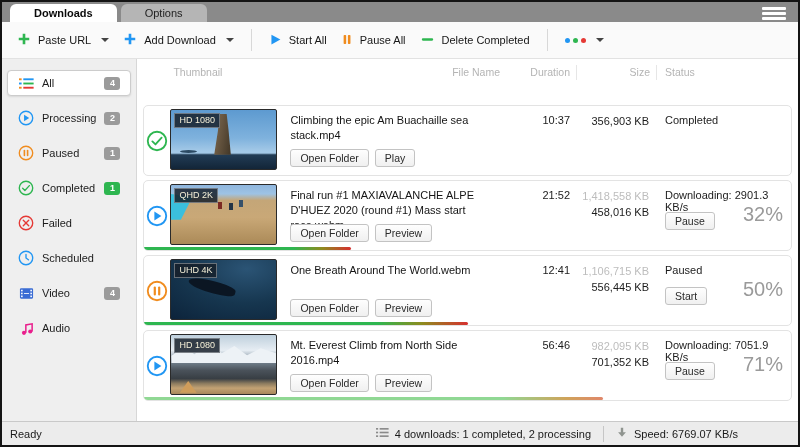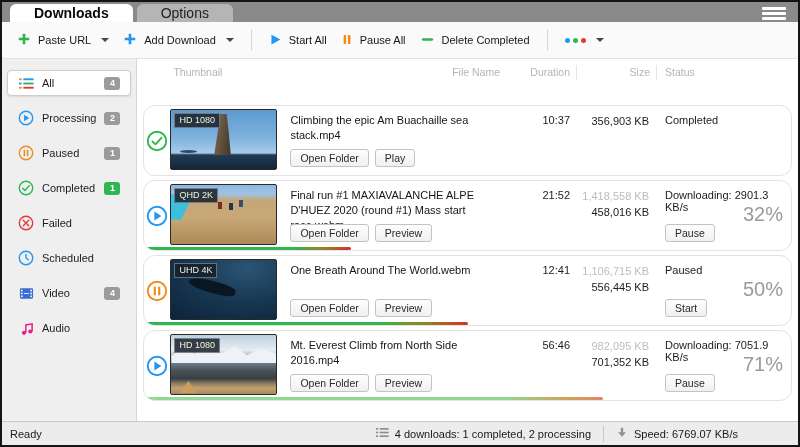--- a/index.html
+++ b/index.html
@@ -5,21 +5,21 @@
   * { box-sizing: border-box; margin: 0; padding: 0; }
   html,body { width:800px; height:447px; background:#fff; }
   body { font-family:"Liberation Sans", sans-serif; }
   .window { width:800px; height:447px; border:2px solid #141414; background:#fff;
             display:flex; flex-direction:column; overflow:hidden; }
 
   
   .tabbar { flex:0 0 20px; background:#8a8a8a; display:flex; align-items:flex-end;
             padding-left:8px; position:relative; }
   .tab { height:18px; line-height:18px; padding:0 24px; border-radius:6px 6px 0 0;
-         font-size:14px; cursor:pointer; }
+         font-size:11px; cursor:pointer; }
   .tab.active { background:#fff; font-weight:bold; color:#0a0a0a; }
   .tab.inactive { background:#b5b5b5; color:#222; margin-left:4px; }
   .hamburger { position:absolute; right:12px; top:3px; width:24px; cursor:pointer; }
   .hamburger i { display:block; height:3px; background:#fff; margin:2px 0; border-radius:1px; }
 
   
   .toolbar { flex:0 0 37px; background:#fafafa; border-bottom:1px solid #e2e2e2;
              display:flex; align-items:center; padding:0 8px; }
   .tbtn { display:flex; align-items:center; gap:7px; font-size:11px; color:#161616;
           padding:5px 7px; cursor:pointer; border-radius:3px; }
@@ -47,39 +47,39 @@
   .tgrid { display:grid; grid-template-columns:26px 112px 1fr 76px 80px 136px; }
   .thead { flex:0 0 26px; align-items:center; color:#b4b4b4; font-size:10.5px; }
   .thead span { white-space:nowrap; }
   .h-thumb { padding-left:4px; }
   .h-file { padding-left:8px;text-align:right; }
   .h-duration, .h-size { text-align:right; padding-right:6px; }
   .h-size { border-left:1px solid #e6e6e6; height:15px; line-height:15px; }
   .h-status { border-left:1px solid #e6e6e6; padding-left:8px; height:15px; line-height:15px; }
 
   
-  .row { position:relative; height:71px; border:1px solid #e3e3e3; border-radius:12px;
+  .row { position:relative; height:71px; border:1px solid #e3e3e3; border-radius:5px;
          margin-bottom:4px; background:#fff; overflow:hidden; }
   .state { display:flex; align-items:center; justify-content:center; }
   .thumbwrap { padding-top:3px; }
   .thumb { width:107px; height:61px; border:1px solid #2a2a2a; border-radius:2px;
            position:relative; overflow:hidden; }
   .qbadge { position:absolute; top:3px; left:3px; background:rgba(22,32,42,.85);
             border:1px solid rgba(255,255,255,.35); color:#f5f0d8; font-size:9px;
             padding:0 4px; line-height:13px; z-index:2; }
   .filecell { position:relative; padding:7px 10px 0 8px; font-size:11px; color:#141414; line-height:1.35; }
   .rowbtns { position:absolute; left:8px; bottom:8px; display:flex; gap:6px;margin-top:28px; }
   .btn { font-size:10.5px; color:#2a2a2a; background:linear-gradient(#fefefe,#f0f0f0);
          border:1px solid #c3c3c3; border-radius:3px; padding:2px 9px; cursor:pointer; white-space:nowrap; }
   .cell-duration { text-align:right; padding:8px 5px 0 0; font-size:11px; color:#1c1c1c; }
   .cell-size { text-align:right; padding:8px 6px 0 0; font-size:11px; color:#1c1c1c; line-height:1.45; }
   .size-muted { color:#bdbdbd; }
   .cell-status { position:relative; padding:8px 8px 0 10px; font-size:11px; color:#1c1c1c; }
   .pct { position:absolute; right:8px; top:22px; font-size:20px; color:#9a9a9a; }
-  .rightbtn { position:absolute; left:10px; bottom:8px; }
+  .rightbtn { position:absolute; left:10px; bottom:20px; }
   .pbar { position:absolute; left:0; bottom:0; height:3px; border-radius:0 2px 2px 0; }
   .pbar.normal { background:linear-gradient(90deg,#2eb650 0%,#2eb650 72%,#8e8a1e 86%,#d62f2f 100%); }
   .pbar.light  { background:linear-gradient(90deg,#90d894 0%,#90d894 78%,#cfa35a 92%,#e0876a 100%); }
 
   
   .t1 { background:linear-gradient(180deg,#5d9ad0 0%,#7fb2dd 48%,#a4c9e7 70%,#a4c9e7 73%,#223c55 76%,#122538 100%); }
   .t1::before { content:""; position:absolute; left:39%; top:6%; width:22%; height:70%;
                 background:linear-gradient(100deg,#6e5c45 30%,#463a2a 80%);
                 clip-path:polygon(32% 0%,62% 1%,70% 40%,80% 100%,8% 100%,24% 42%); }
   .t1::after { content:""; position:absolute; left:8%; top:68%; width:16%; height:5%;

